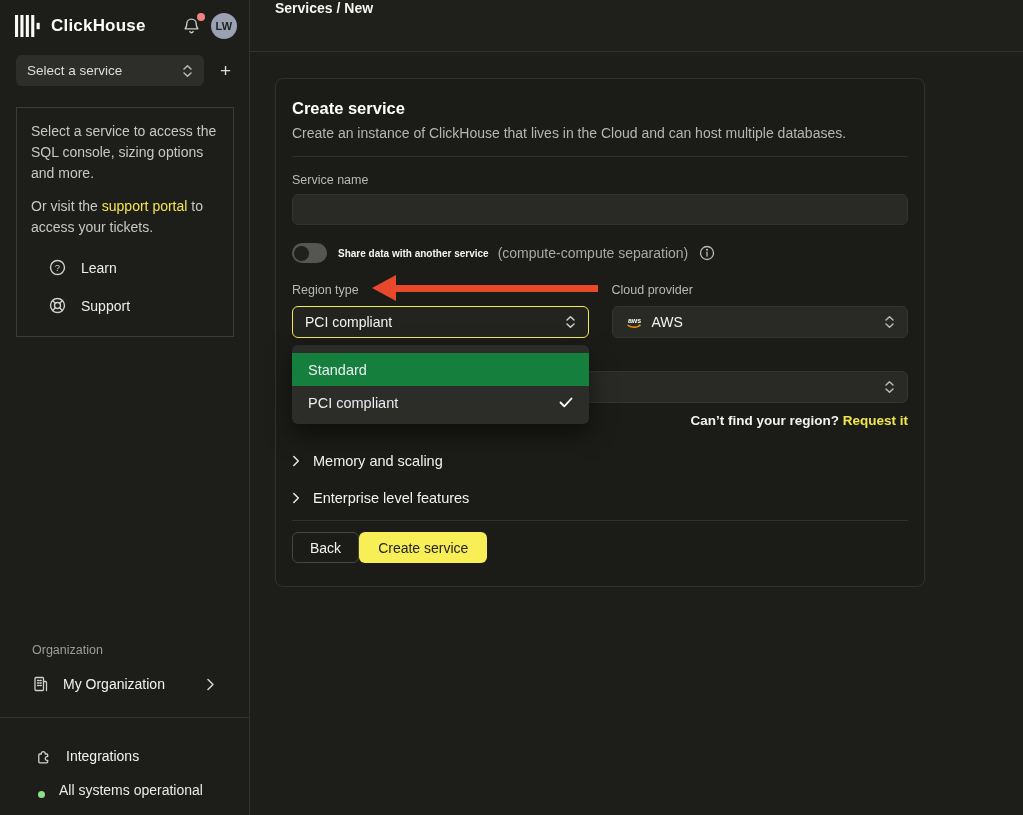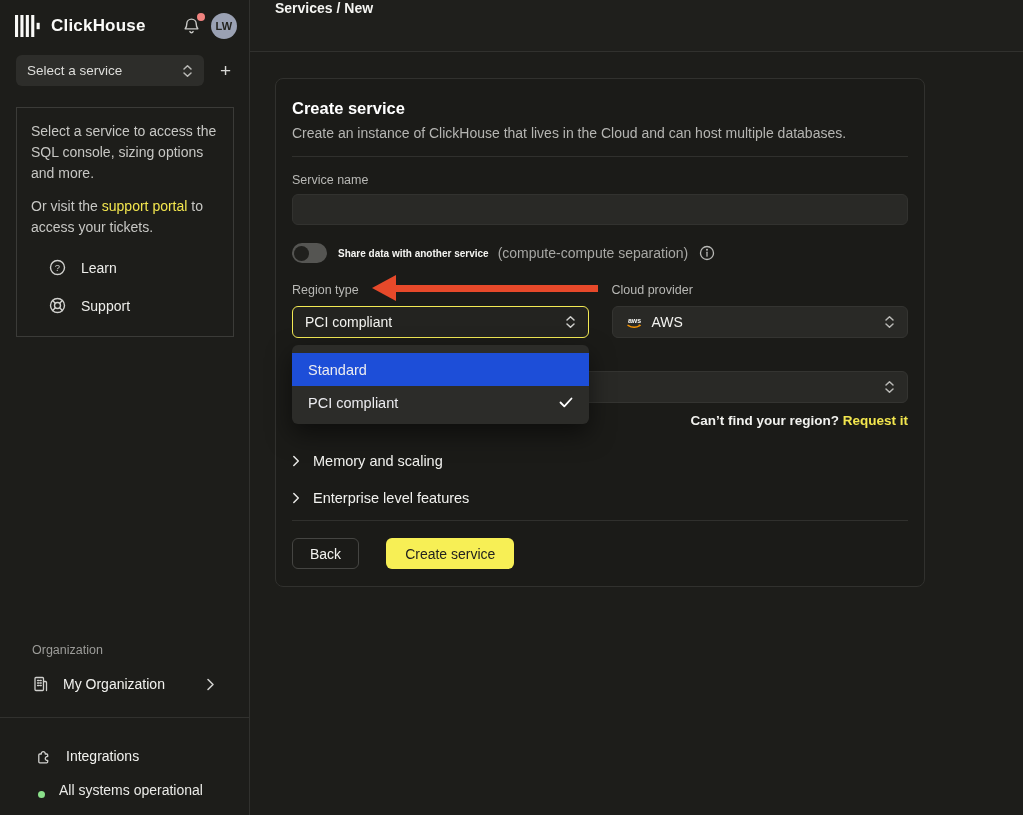--- a/index.html
+++ b/index.html
@@ -67,28 +67,28 @@
   .select .flexfill { flex:1; }
   .select.focused { border:1.5px solid #f3ea54; background:#232320; }
   .aws-icon { margin-right:8px; }
   .region-row { margin-top:33px; }
   .region-help { margin-top:10px; text-align:right; font-size:13.5px; font-weight:600; color:#f2f2ef; height:17px; }
   .region-help .yellow-link { font-weight:600; }
 
   .section-row { margin-top:20px; display:flex; align-items:center; gap:13px; height:22px; font-size:14.5px; color:#f2f2ef; cursor:pointer; }
   .section-row + .section-row { margin-top:15px; }
   .hr2 { border:none; border-top:1px solid #30302d; margin-top:11px; }
-  .btn-row { margin-top:17px; display:flex; gap:27px; }
+  .btn-row { margin-top:11px; display:flex; gap:0; }
   .btn-back { height:31px; padding:0 17px; background:transparent; border:1px solid #454542; border-radius:6px; color:#f2f2ef; font-size:14px; cursor:pointer; font-family:inherit; }
   .btn-submit { height:31px; padding:0 19px; background:#f7ef55; border:none; border-radius:6px; color:#23231f; font-size:14px; cursor:pointer; font-family:inherit; }
 
   
   .dropdown { position:absolute; left:16px; top:266px; width:297px; background:#2c2c29; border-radius:6px; padding:8px 0 5px; box-shadow:0 10px 24px rgba(0,0,0,.5); z-index:5; }
   .dd-option { height:33px; display:flex; align-items:center; padding:0 16px; font-size:14.5px; color:#ececf0; cursor:pointer; }
-  .dd-option.highlight { background:#1d4ed8; }
+  .dd-option.highlight { background:#15803d; }
   .dd-option .flexfill { flex:1; }
 
   
   .annot-arrow { position:absolute; left:96px; top:196px; width:226px; height:26px; z-index:6; pointer-events:none; }
   .annot-arrow .head { position:absolute; left:0; top:0; width:0; height:0; border-top:13px solid transparent; border-bottom:13px solid transparent; border-right:24px solid #e7492a; }
   .annot-arrow .shaft { position:absolute; left:22px; top:9.5px; width:204px; height:7px; background:#e7492a; }
 </style>
 </head>
 <body>
 

